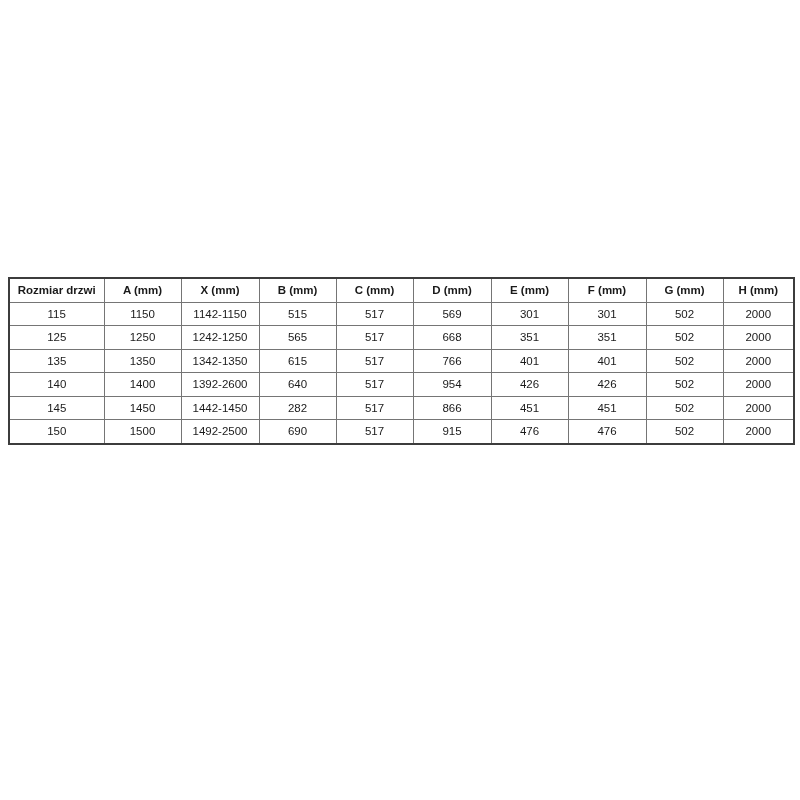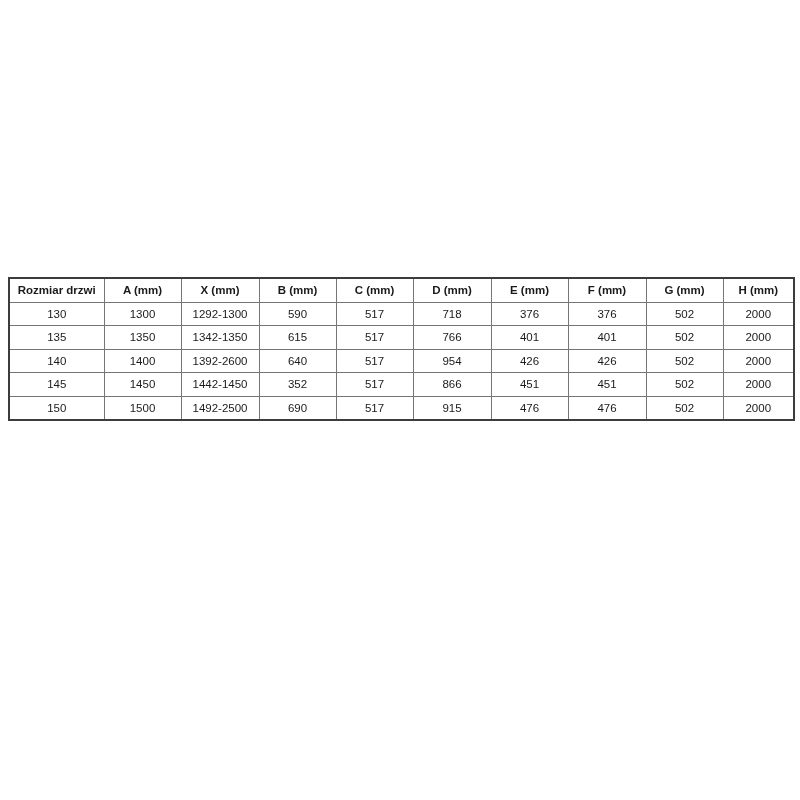--- a/index.html
+++ b/index.html
@@ -75,28 +75,40 @@
             <th>C (mm)</th>
             <th>D (mm)</th>
             <th>E (mm)</th>
             <th>F (mm)</th>
             <th>G (mm)</th>
             <th>H (mm)</th>
           </tr>
       </thead>
       <tbody>
           <tr>
-            <td>130</td>
-            <td>1300</td>
-            <td>1292-1300</td>
-            <td>590</td>
+            <td>115</td>
+            <td>1150</td>
+            <td>1142-1150</td>
+            <td>515</td>
             <td>517</td>
-            <td>718</td>
-            <td>376</td>
-            <td>376</td>
+            <td>569</td>
+            <td>301</td>
+            <td>301</td>
+            <td>502</td>
+            <td>2000</td>
+          </tr>
+          <tr>
+            <td>125</td>
+            <td>1250</td>
+            <td>1242-1250</td>
+            <td>565</td>
+            <td>517</td>
+            <td>668</td>
+            <td>351</td>
+            <td>351</td>
             <td>502</td>
             <td>2000</td>
           </tr>
           <tr>
             <td>135</td>
             <td>1350</td>
             <td>1342-1350</td>
             <td>615</td>
             <td>517</td>
             <td>766</td>
@@ -114,21 +126,21 @@
             <td>954</td>
             <td>426</td>
             <td>426</td>
             <td>502</td>
             <td>2000</td>
           </tr>
           <tr>
             <td>145</td>
             <td>1450</td>
             <td>1442-1450</td>
-            <td>352</td>
+            <td>282</td>
             <td>517</td>
             <td>866</td>
             <td>451</td>
             <td>451</td>
             <td>502</td>
             <td>2000</td>
           </tr>
           <tr>
             <td>150</td>
             <td>1500</td>

